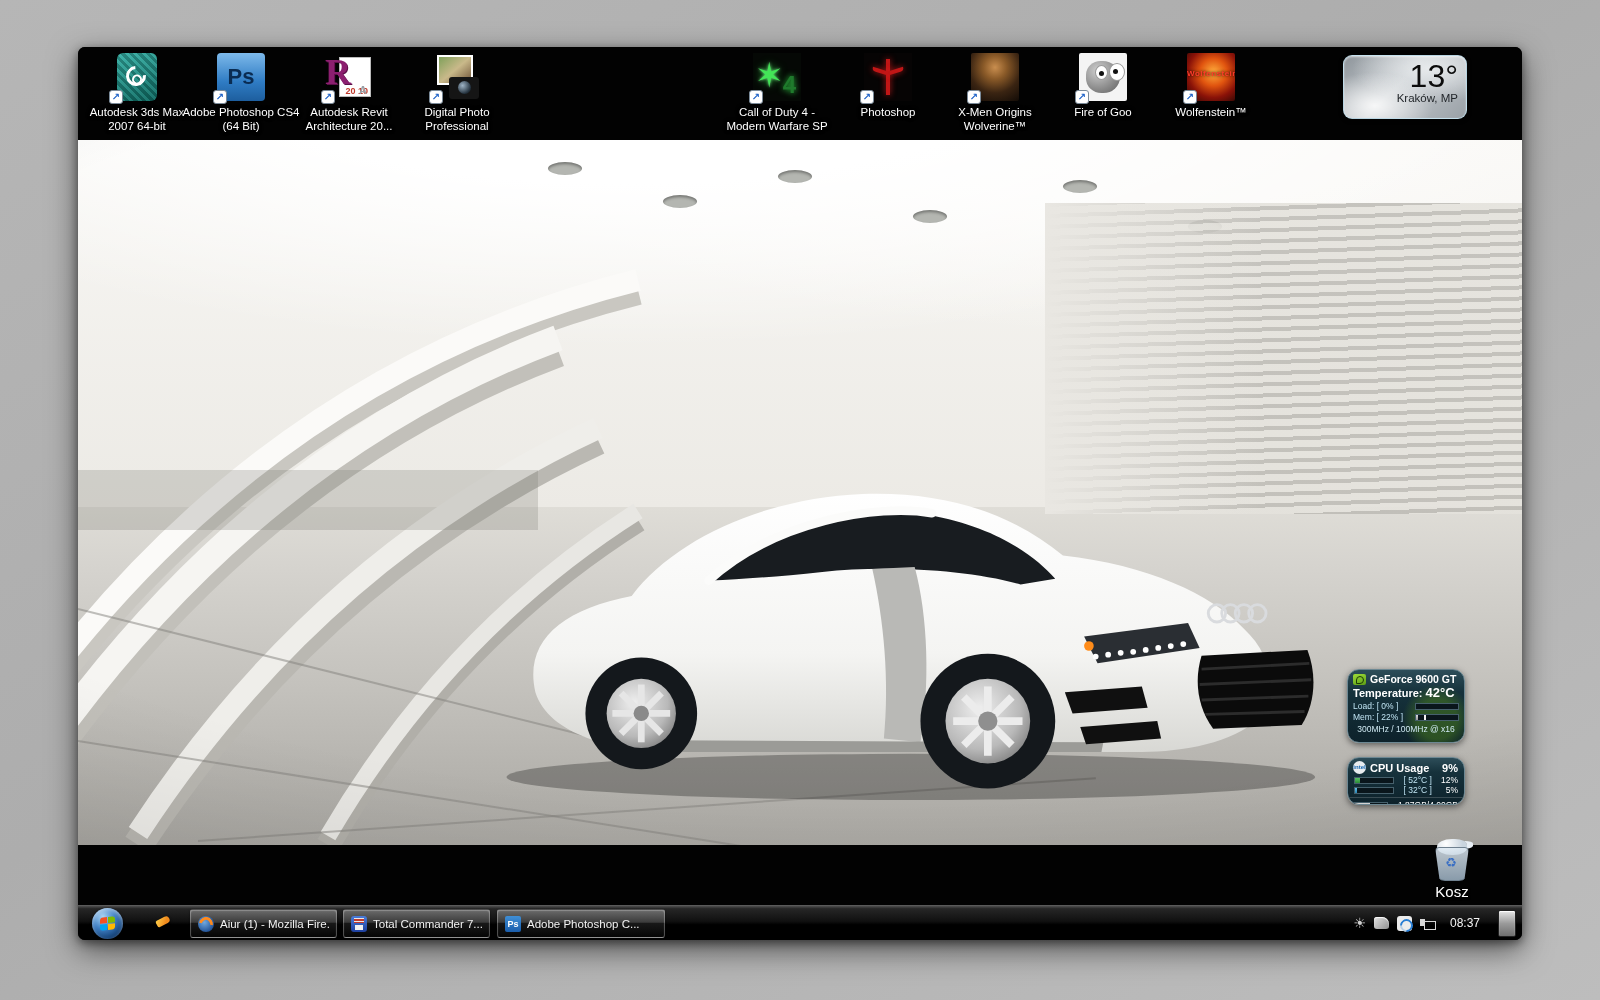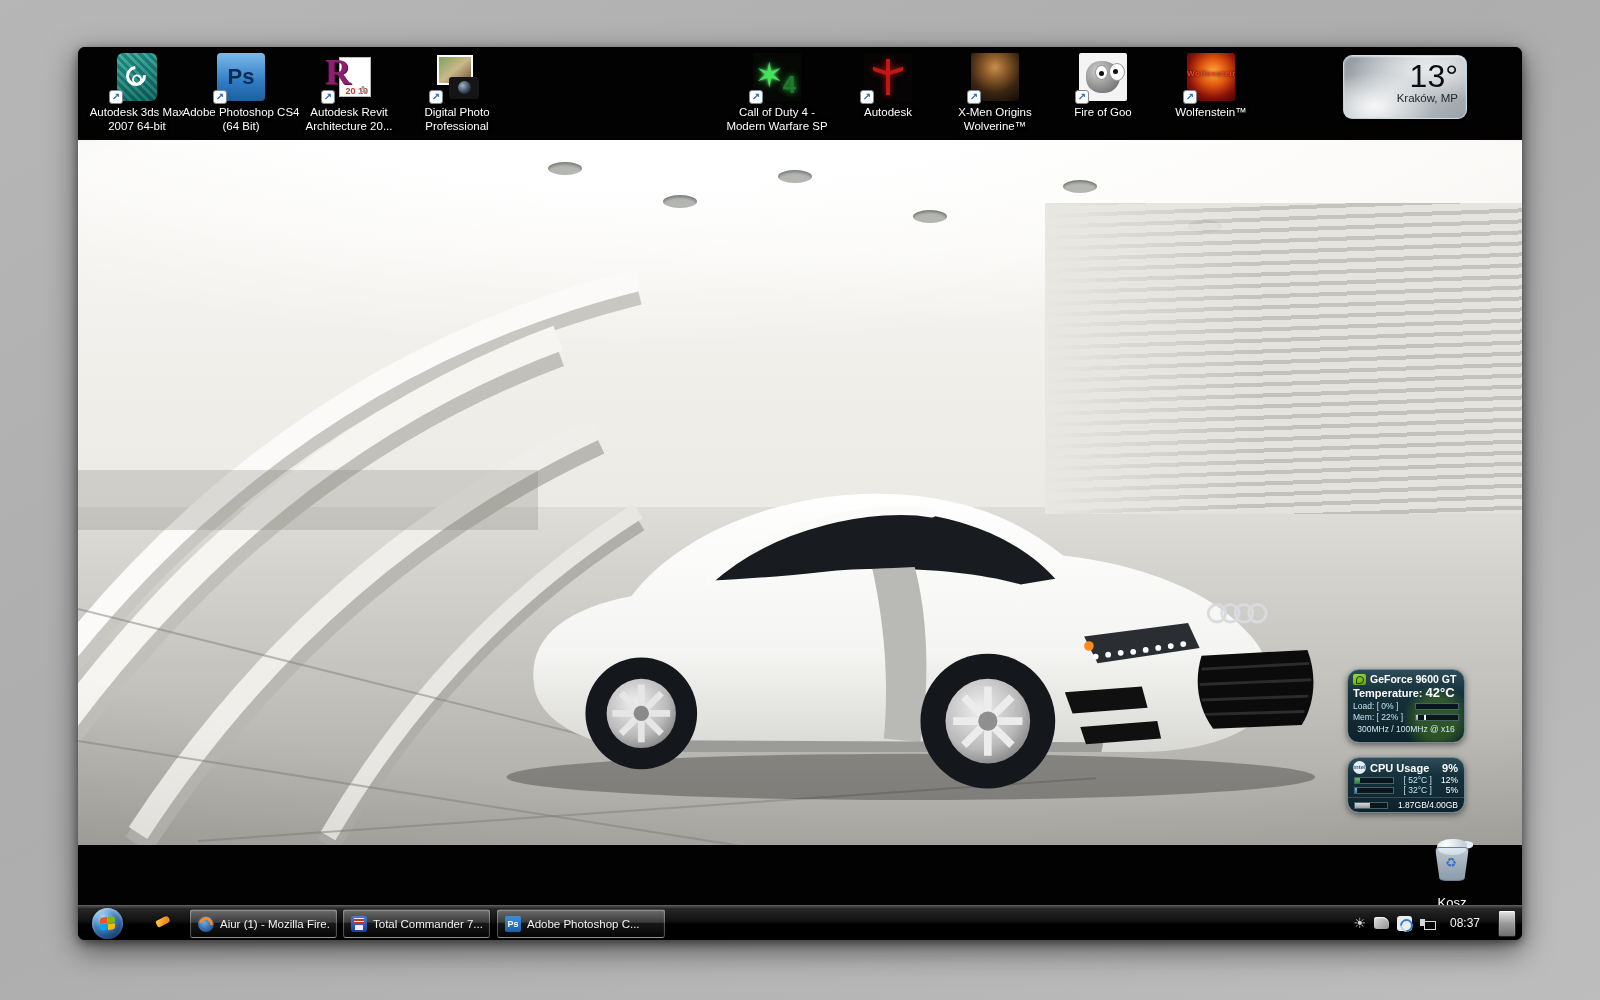--- a/index.html
+++ b/index.html
@@ -127,21 +127,21 @@
   .meter-row { display:flex; align-items:center; gap:3px; padding:1px 5px 0 5px; position:relative; }
   .meter-row .lbl { font-size:8.5px; color:#bfe3f2; white-space:nowrap; flex:1; }
   .bar { height:7px; border:1px solid #46606c; background:#0a161c; position:relative; flex:0 0 44px; }
   .bar .fill { position:absolute; left:0; top:0; bottom:0; }
   .fill-green { background:linear-gradient(180deg,#58c164,#2c8a38); }
   .fill-blue { background:linear-gradient(180deg,#5fc0e8,#2a84b4); }
   .fill-gray { background:linear-gradient(180deg,#d9d9d9,#9a9a9a); }
   .bar .tick { position:absolute; left:18%; top:0; bottom:0; width:2px; background:#f2f2f2; }
   .gpu-clocks { font-size:8.5px; color:#cfe9f2; text-align:center; padding-top:2px; position:relative; }
 
-  .gadget-cpu { left:1269px; top:710px; height:56px; }
+  .gadget-cpu { left:1269px; top:710px; height:48px; }
   .cpu-head { display:flex; align-items:center; gap:4px; padding:3px 6px 1px 5px; position:relative; }
   .intel-logo { width:13px; height:13px; border-radius:50%; background:#e9edf0; color:#1668b4;
     font-size:6px; font-weight:bold; text-align:center; line-height:13px; flex:0 0 auto; }
   .cpu-title { font-size:11px; font-weight:bold; flex:1; }
   .cpu-usage { font-size:11px; font-weight:bold; }
   .cpu-row { display:flex; align-items:center; gap:4px; padding:0 6px; position:relative;justify-content:space-between; }
   .cpu-row .bar { flex:0 0 40px; }
   .cpu-row .t { font-size:8.5px; color:#bfe3f2; flex:1; text-align:right; }
   .cpu-row .p { font-size:8.5px; color:#fff; width:22px; text-align:right; }
   .cpu-mem { display:flex; align-items:center; padding:2px 6px 0 6px; position:relative;
@@ -152,21 +152,21 @@
   
   .bin { position:absolute; left:1334px; top:792px; width:80px; text-align:center; cursor:pointer; }
   .bin .basket { position:relative; width:36px; height:42px; margin:0 auto; }
   .bin .papers { position:absolute; left:3px; top:0px; width:30px; height:16px; border-radius:50% 40% 45% 50%;
     background:radial-gradient(circle at 30% 30%, #ffffff, #c9d4de 70%); box-shadow:10px -2px 0 -4px #e8eef4; }
   .bin .cup { position:absolute; left:1px; top:8px; width:34px; height:34px;
     border-radius:4px 4px 10px 10px; border:1px solid #6f808f;
     background:linear-gradient(180deg, rgba(222,233,242,.85), rgba(152,172,189,.9));
     clip-path:polygon(0 0, 100% 0, 86% 100%, 14% 100%); }
   .bin .cup::after { content:"♻"; position:absolute; left:9px; top:7px; color:#3a6fc4; font-size:13px; }
-  .bin .label { margin-top:14px; color:#fff; font-size:13px; text-shadow:0 1px 3px #000; }
+  .bin .label { margin-top:2px; color:#fff; font-size:15px; text-shadow:0 1px 3px #000; }
 
   
   .taskbar { position:absolute; left:0; top:858px; width:100%; height:35px;
     background:linear-gradient(180deg,#4e4e4e 0%,#262626 8%,#101010 45%,#000 55%,#000 100%);
     border-top:1px solid #5a5a5a; }
   .start-orb { position:absolute; left:14px; top:2px; width:31px; height:31px; border-radius:50%;
     background:radial-gradient(circle at 35% 28%, #a8d4f5 0%, #3f7fc4 40%, #123e73 75%, #061d3c 100%);
     box-shadow:inset 0 2px 4px rgba(255,255,255,.55), 0 1px 3px rgba(0,0,0,.8); cursor:pointer; }
   .start-orb .flag { position:absolute; left:8px; top:9px; width:15px; height:13px; display:grid;
     grid-template-columns:1fr 1fr; grid-template-rows:1fr 1fr; gap:1px; transform:skewY(-6deg); }
@@ -368,21 +368,21 @@
   </div>
   <div class="dicon" style="left:751px">
     <div class="art">
         <div class="art-quake">
         <i class="stem"></i>
           <i class="horn-l"></i>
           <i class="horn-r"></i>
         </div>
       <div class="shortcut">↗</div>
       </div>
-    <div class="label">Autodesk</div>
+    <div class="label">Photoshop</div>
   </div>
   <div class="dicon" style="left:858px">
     <div class="art">
         <div class="art-wolv"></div>
       <div class="shortcut">↗</div>
       </div>
     <div class="label">X-Men Origins Wolverine™</div>
   </div>
   <div class="dicon" style="left:966px">
     <div class="art">

